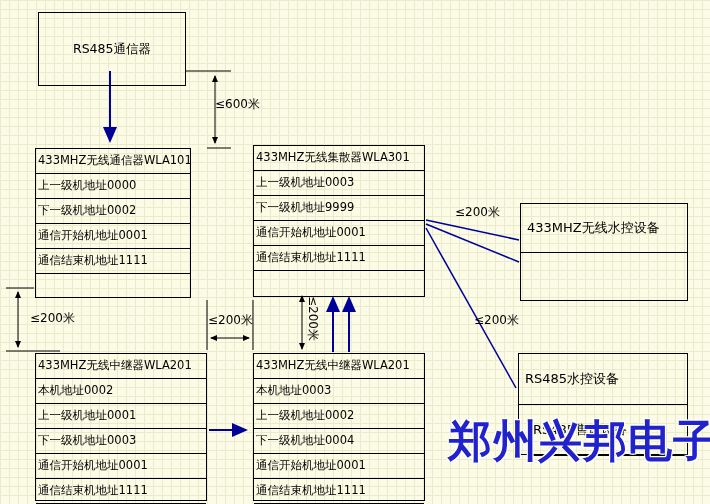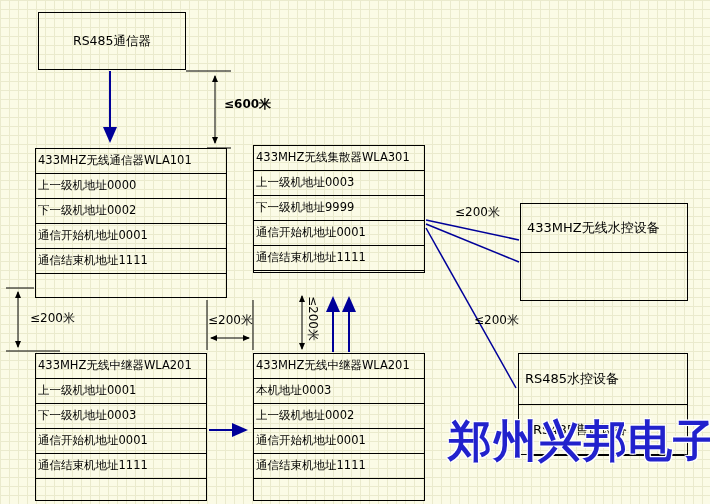--- a/index.html
+++ b/index.html
@@ -75,66 +75,68 @@
     <line x1="6" y1="351" x2="60" y2="351" stroke="#000" stroke-width="1"></line>
     <line x1="18" y1="292" x2="18" y2="347" stroke="#000" stroke-width="1" marker-start="url(#mk)" marker-end="url(#mk)"></line>
 
     <line x1="207" y1="300" x2="207" y2="350" stroke="#000" stroke-width="1"></line>
     <line x1="253" y1="300" x2="253" y2="350" stroke="#000" stroke-width="1"></line>
     <line x1="211" y1="338" x2="249" y2="338" stroke="#000" stroke-width="1" marker-start="url(#mk)" marker-end="url(#mk)"></line>
 
     <line x1="302" y1="296" x2="302" y2="349" stroke="#000" stroke-width="1" marker-start="url(#mk)" marker-end="url(#mk)"></line>
   </svg>
 
-  <div class="simplebox" style="left:38px;top:12px;width:148px;height:58px;">
+  <div class="simplebox" style="left:38px;top:12px;width:148px;height:74px;">
     <span>RS485通信器</span>
   </div>
 
-  <div class="tbox" style="left:35px;top:148px;width:192px;height:150px;">
+  <div class="tbox" style="left:35px;top:148px;width:156px;height:150px;">
     <div class="row">433MHZ无线通信器WLA101</div>
     <div class="row">上一级机地址0000</div>
     <div class="row">下一级机地址0002</div>
     <div class="row">通信开始机地址0001</div>
     <div class="row">通信结束机地址1111</div>
   </div>
 
-  <div class="tbox" style="left:253px;top:145px;width:172px;height:128px;">
+  <div class="tbox" style="left:253px;top:145px;width:172px;height:152px;">
     <div class="row">433MHZ无线集散器WLA301</div>
     <div class="row">上一级机地址0003</div>
     <div class="row">下一级机地址9999</div>
     <div class="row">通信开始机地址0001</div>
     <div class="row">通信结束机地址1111</div>
   </div>
 
   <div class="tbox" style="left:35px;top:353px;width:172px;height:148px;">
     <div class="row">433MHZ无线中继器WLA201</div>
+    <div class="row">本机地址0002</div>
     <div class="row">上一级机地址0001</div>
     <div class="row">下一级机地址0003</div>
     <div class="row">通信开始机地址0001</div>
     <div class="row">通信结束机地址1111</div>
   </div>
 
   <div class="tbox" style="left:253px;top:353px;width:172px;height:148px;">
     <div class="row">433MHZ无线中继器WLA201</div>
     <div class="row">本机地址0003</div>
     <div class="row">上一级机地址0002</div>
+    <div class="row">下一级机地址0004</div>
     <div class="row">通信开始机地址0001</div>
     <div class="row">通信结束机地址1111</div>
   </div>
 
   <div class="tbox" style="left:520px;top:203px;width:168px;height:98px;">
     <div class="bigrow">433MHZ无线水控设备</div>
   </div>
 
   <div class="tbox" style="left:518px;top:353px;width:170px;height:102px;">
     <div class="bigrow" style="height:50px;">RS485水控设备</div>
     <div class="bigrow" style="height:50px;margin-left:8px;">RS485售饭设备</div>
   </div>
 
-  <div class="dimlabel" style="left:224px;top:96px;font-weight:bold;">≤600米</div>
+  <div class="dimlabel" style="left:215px;top:96px;">≤600米</div>
   <div class="dimlabel" style="left:30px;top:310px;">≤200米</div>
   <div class="dimlabel" style="left:208px;top:312px;">≤200米</div>
   <div class="dimlabel vert" style="left:321px;top:296px;">≤200米</div>
   <div class="dimlabel" style="left:455px;top:204px;">≤200米</div>
   <div class="dimlabel" style="left:474px;top:312px;">≤200米</div>
 
   <div id="watermark">郑州兴邦电子</div>
 
 </div>
 

